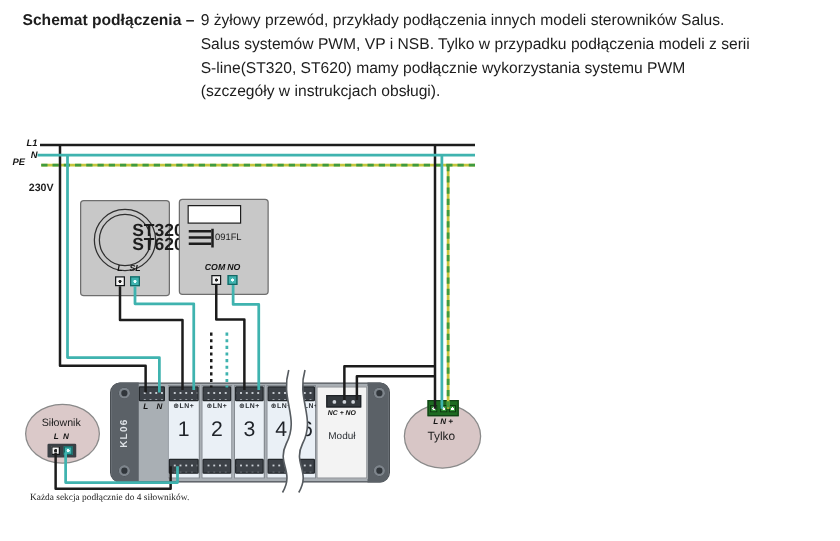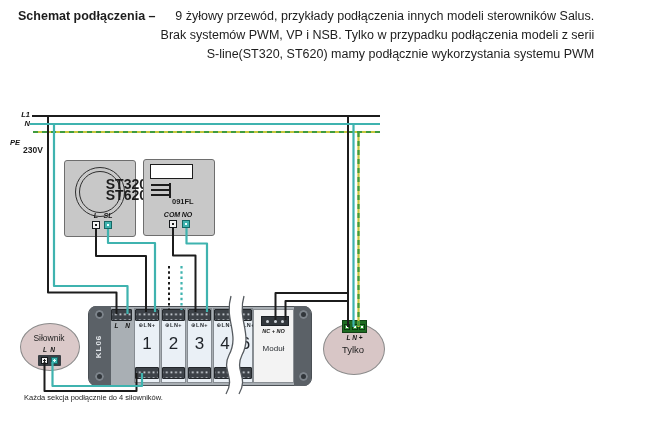--- a/index.html
+++ b/index.html
@@ -1,20 +1,20 @@
 <!DOCTYPE html>
 <html><head>
 <meta charset="utf-8">
 <style>
   html,body{margin:0;padding:0;background:#fff;}
   body{width:672px;height:433px;position:relative;overflow:hidden;
        font-family:"Liberation Sans","DejaVu Sans",sans-serif;color:#1d1d1d;}
   .abs{position:absolute;}
   
-  #header{left:18px;top:7px;width:646px;display:flex;font-size:12.5px;line-height:19px;text-align:right;}
+  #header{left:18px;top:7px;width:646px;display:flex;font-size:12.5px;line-height:19px;}
   #header b{white-space:nowrap;margin-right:5px;}
   
   .devbox{background:#c8c8c8;border:1.5px solid #6e6e6e;border-radius:3px;}
   .circle{border:1.5px solid #2f2f2f;border-radius:50%;}
   .tinylab{font-size:7px;font-weight:bold;text-align:center;color:#141414;font-style:italic;}
   .sq{width:8px;height:8px;border:1.6px solid #15181b;box-sizing:border-box;}
   .sq.white{background-color:#f4f4f4;background-image:radial-gradient(circle at 50% 50%,#222 1.1px,transparent 1.4px);}
   .sq.teal{background-color:#3fb3af;border-color:#156764;background-image:radial-gradient(circle at 50% 50%,#eaffff 1.1px,transparent 1.4px);}
   
   #housing{left:88px;top:306px;width:224px;height:80px;background:#a9afb4;
@@ -34,28 +34,29 @@
   
   #wires{position:absolute;left:0;top:0;pointer-events:none;}
 </style>
 </head>
 <body>
 
 <div class="abs" id="header">
   <b>Schemat podłączenia –</b>
   <div>
     <div>9 żyłowy przewód, przykłady podłączenia innych modeli sterowników Salus.</div>
-    <div>Brak systemów PWM, VP i NSB. Tylko w przypadku podłączenia modeli z serii</div>
+    <div>Salus systemów PWM, VP i NSB. Tylko w przypadku podłączenia modeli z serii</div>
     <div>S-line(ST320, ST620) mamy podłącznie wykorzystania systemu PWM</div>
+    <div>(szczegóły w instrukcjach obsługi).</div>
   </div>
 </div>
 
 <div class="abs tinylab" style="left:12px;top:110px;width:18px;text-align:right;font-size:7.5px;">L1</div>
 <div class="abs tinylab" style="left:12px;top:119px;width:18px;text-align:right;font-size:7.5px;">N</div>
-<div class="abs tinylab" style="left:10px;top:138px;width:18px;text-align:left;font-size:7.5px;">PE</div>
+<div class="abs tinylab" style="left:10px;top:125px;width:18px;text-align:left;font-size:7.5px;">PE</div>
 <div class="abs" style="left:23px;top:145px;font-size:8.5px;font-weight:bold;">230V</div>
 
 <div class="abs devbox" style="left:64px;top:160px;width:70px;height:75px;"></div>
 <div class="abs circle" style="left:75px;top:167px;width:48px;height:48px;"></div>
 <div class="abs circle" style="left:79px;top:171px;width:40px;height:40px;"></div>
 <div class="abs" style="left:75px;top:179px;width:72px;text-align:right;font-size:14px;font-weight:bold;line-height:11px;">
   <div>ST320</div>
   <div>ST620</div>
 </div>
 <div class="abs tinylab" style="left:89px;top:212px;width:14px;">L</div>
@@ -63,21 +64,21 @@
 <div class="abs sq white" style="left:92px;top:221px;"></div>
 <div class="abs sq teal" style="left:104px;top:221px;"></div>
 
 <div class="abs devbox" style="left:143px;top:159px;width:70px;height:75px;"></div>
 <div class="abs" style="left:150px;top:164px;width:43px;height:15px;background:#fff;border:1.5px solid #1d1d1d;box-sizing:border-box;"></div>
 <div class="abs" style="left:151px;top:183px;width:18px;height:15px;border-right:2px solid #1d1d1d;">
   <div style="height:1.8px;background:#1d1d1d;margin-top:1px;"></div>
   <div style="height:1.8px;background:#1d1d1d;margin-top:3.4px;"></div>
   <div style="height:1.8px;background:#1d1d1d;margin-top:3.4px;"></div>
 </div>
-<div class="abs" style="left:172px;top:185px;font-size:7.5px;font-weight:bold;margin-top:12px;">091FL</div>
+<div class="abs" style="left:172px;top:185px;font-size:7.5px;font-weight:normal;">091FL</div>
 <div class="abs tinylab" style="left:162px;top:211px;width:20px;">COM</div>
 <div class="abs tinylab" style="left:180px;top:211px;width:14px;">NO</div>
 <div class="abs sq white" style="left:169px;top:220px;"></div>
 <div class="abs sq teal" style="left:182px;top:220px;"></div>
 
 <div class="abs" id="housing"></div>
 <div class="band" style="left:89px;width:22px;border-radius:7px 0 0 7px;"></div>
 <div class="band" style="left:294px;width:17px;border-radius:0 7px 7px 0;"></div>
 <div class="screw" style="left:95px;top:310px;"></div>
 <div class="screw" style="left:95px;top:372px;"></div>
@@ -140,21 +141,21 @@
 
 <div class="blob" style="left:323px;top:323px;width:60px;height:50px;background:#d8c6c6;"></div>
 <div class="abs" style="left:342px;top:320px;width:25px;height:13px;background:#1d6b21;border:1px solid #124216;box-sizing:border-box;display:flex;align-items:center;justify-content:space-evenly;">
   <span style="width:6px;height:6px;background:#35953a;border:1px solid #0d3a10;box-sizing:border-box;background-image:radial-gradient(circle at 50% 50%,#fff 1px,transparent 1.2px);"></span>
   <span style="width:6px;height:6px;background:#35953a;border:1px solid #0d3a10;box-sizing:border-box;background-image:radial-gradient(circle at 50% 50%,#fff 1px,transparent 1.2px);"></span>
   <span style="width:6px;height:6px;background:#35953a;border:1px solid #0d3a10;box-sizing:border-box;background-image:radial-gradient(circle at 50% 50%,#fff 1px,transparent 1.2px);"></span>
 </div>
 <div class="abs tinylab" style="left:340px;top:334px;width:29px;font-size:6.5px;">L N +</div>
 <div class="abs" style="left:323px;top:344px;width:60px;text-align:center;font-size:9.5px;">Tylko</div>
 
-<div class="abs" style="left:24px;top:393px;font-size:7.5px;">Każda sekcja podłącznie do 4 siłowników.</div>
+<div class="abs" style="left:24px;top:393px;font-size:7.5px;font-family:Liberation Serif, serif;">Każda sekcja podłącznie do 4 siłowników.</div>
 
 <svg id="wires" width="672" height="433" viewBox="0 0 672 433">
 
   <g>
     <path d="M231,296 C224,320 240,334 229,355 C221,371 236,377 226,394 L239,394 C249,377 234,371 242,355 C253,334 237,320 244,296 Z" fill="#ffffff" stroke="none"></path>
     <path d="M231,296 C224,320 240,334 229,355 C221,371 236,377 226,394" fill="none" stroke="#565b60" stroke-width="1.3"></path>
     <path d="M244,296 C237,320 253,334 242,355 C234,371 249,377 239,394" fill="none" stroke="#565b60" stroke-width="1.3"></path>
   </g>
 
   <g fill="none">

